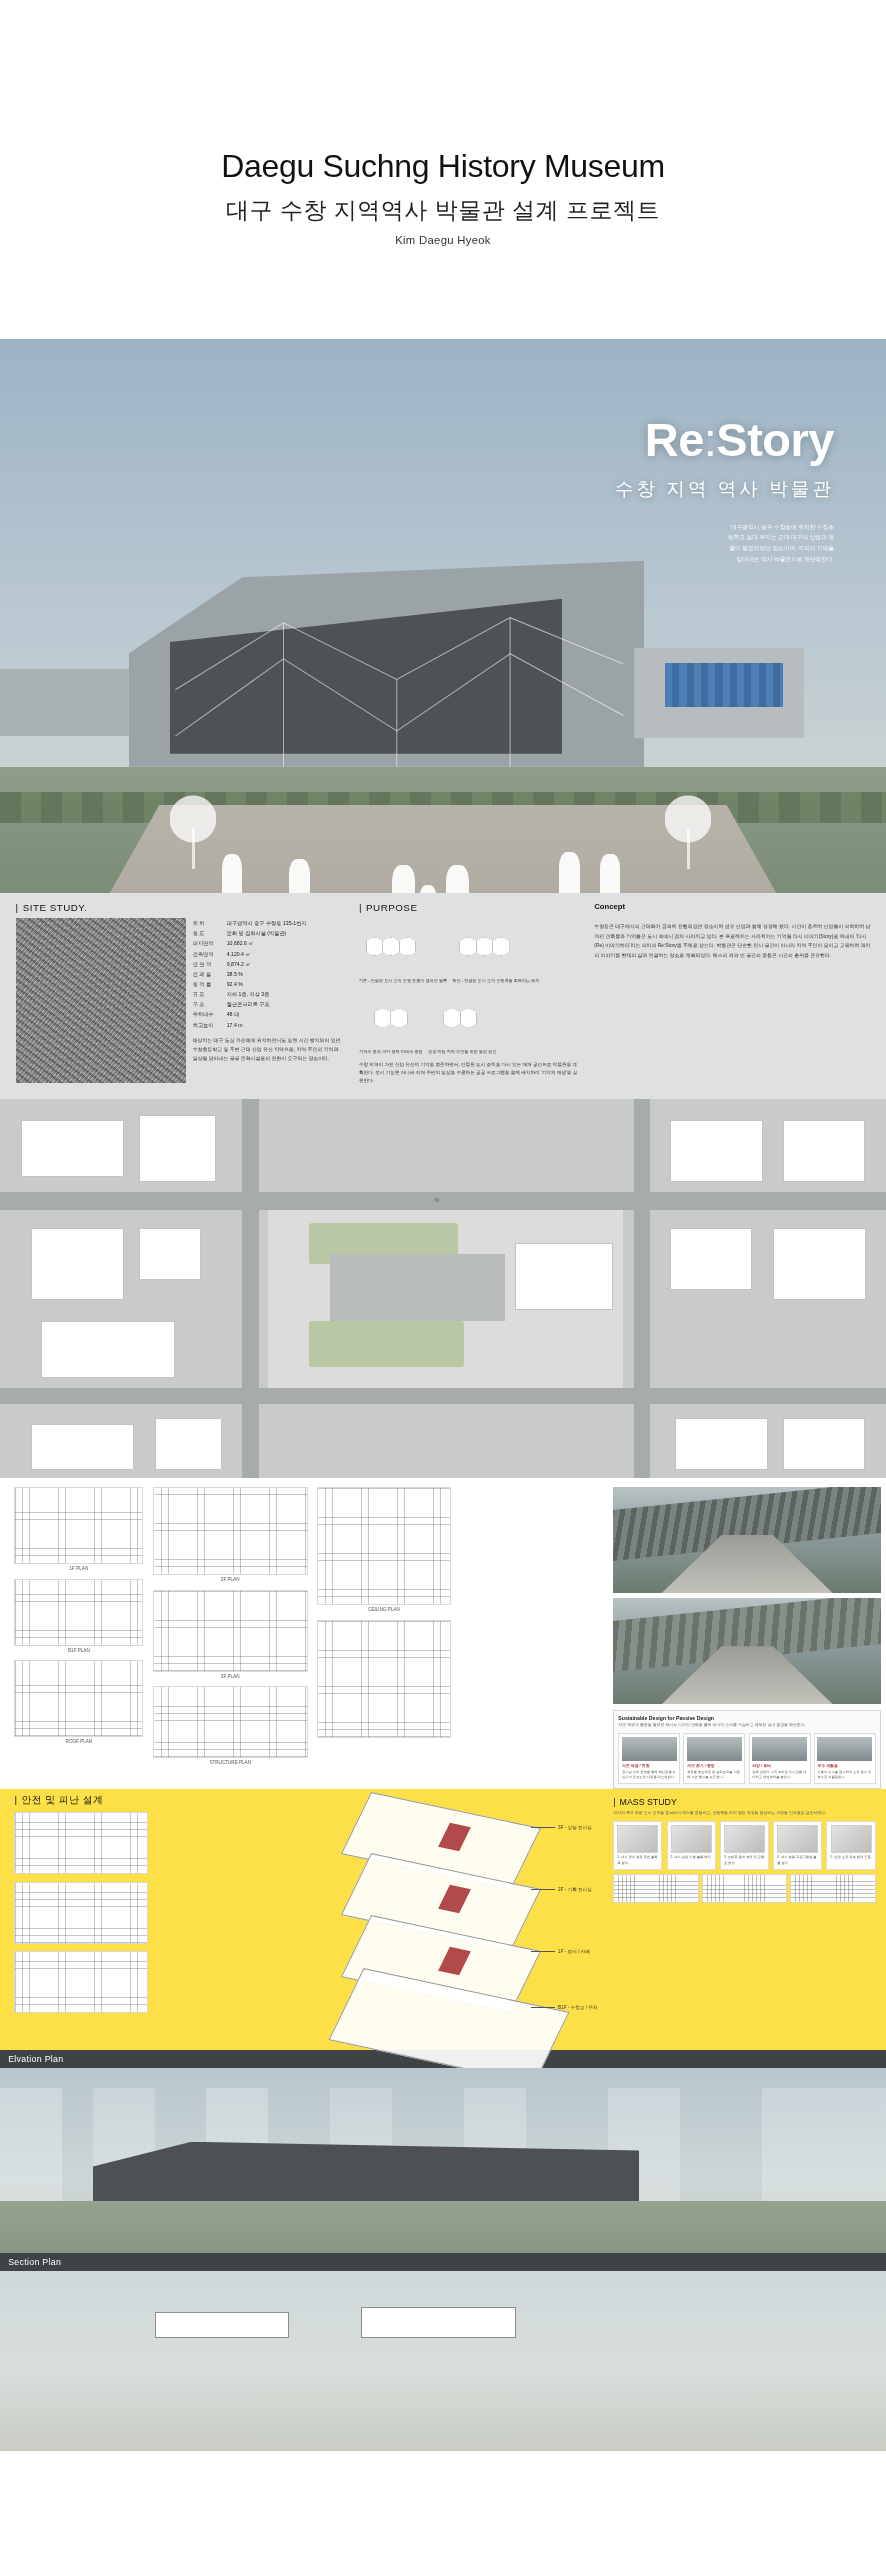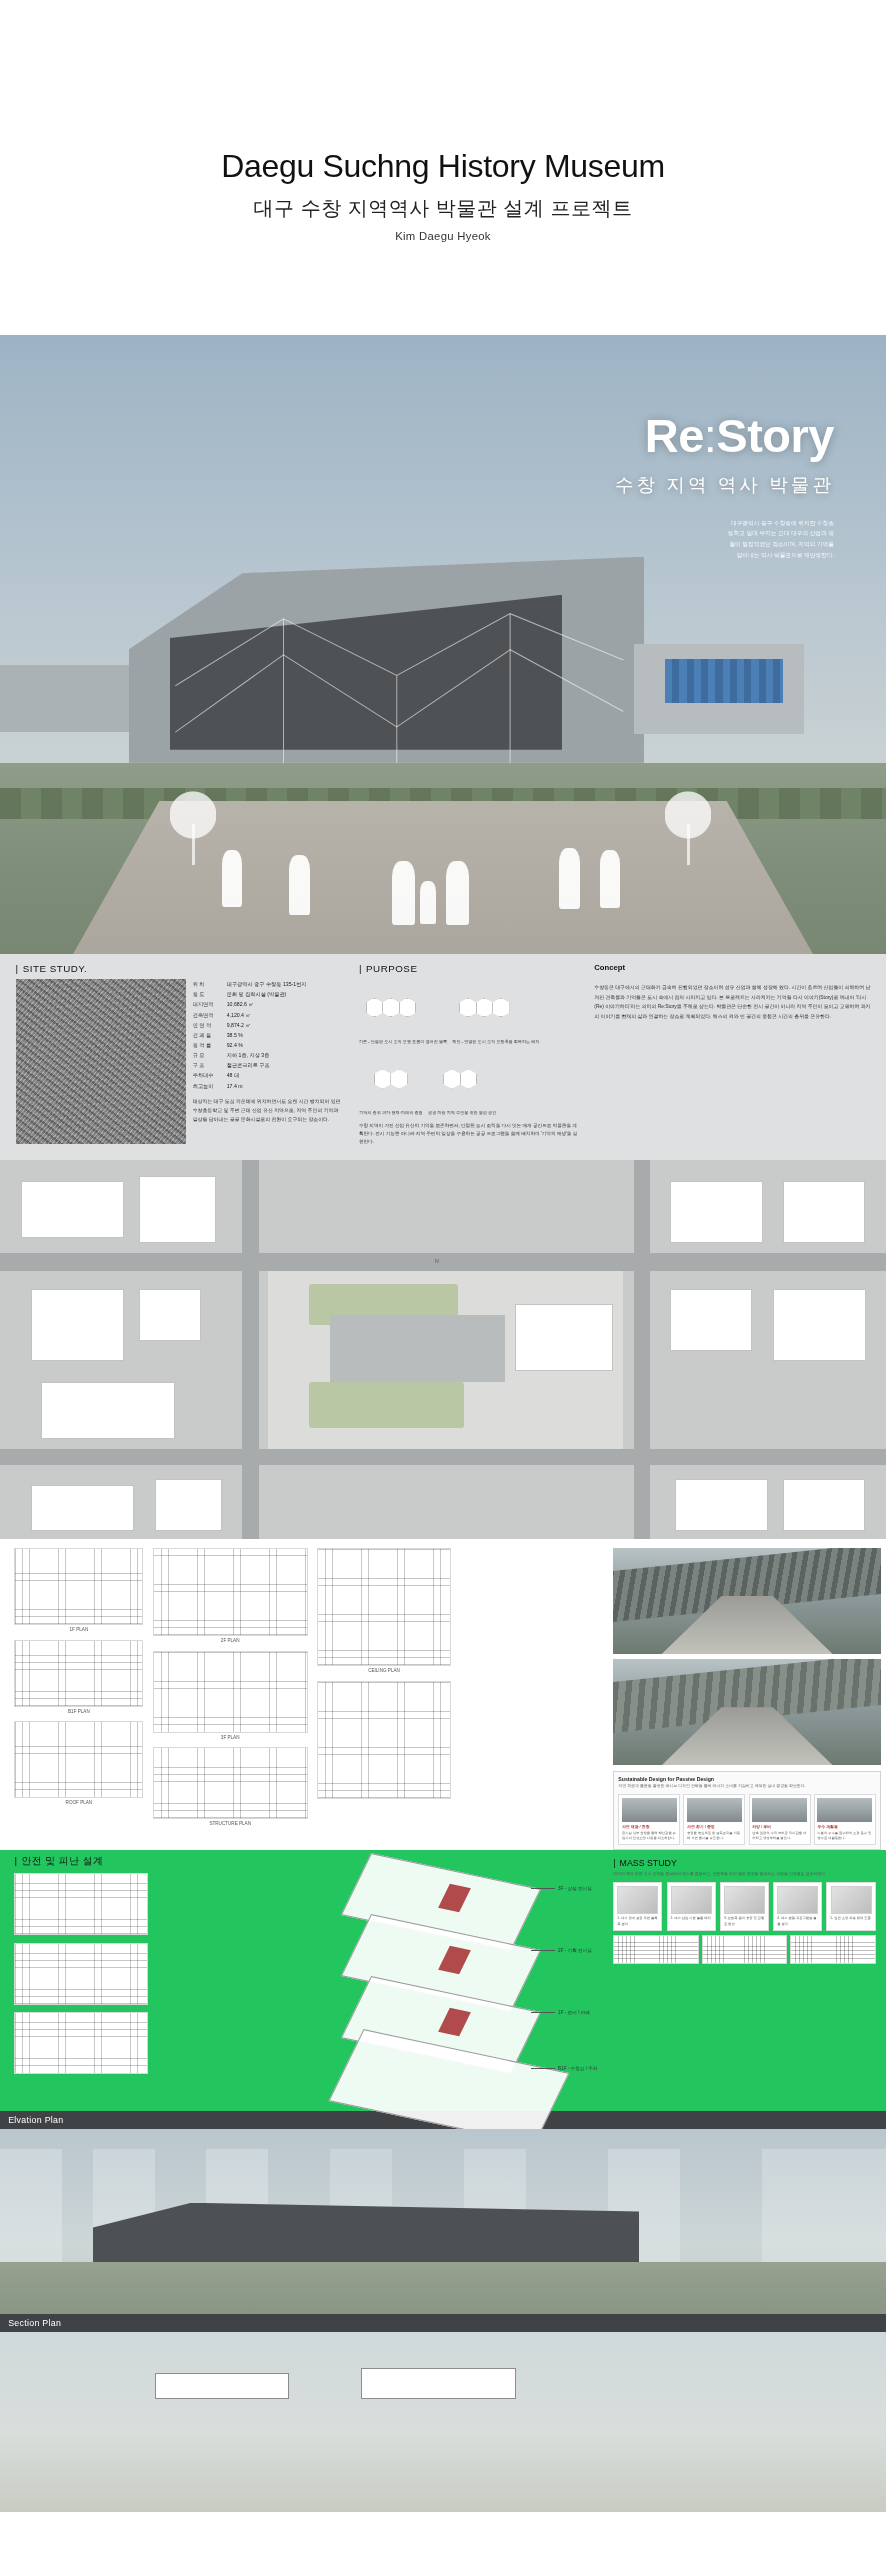--- a/index.html
+++ b/index.html
@@ -19,21 +19,21 @@
     background: #fff;
   }
   .title-en {
     font-size: 32px;
     font-weight: 400;
     letter-spacing: -0.3px;
     color: #111;
     line-height: 1.1;
   }
   .title-kr {
-    font-size: 20px;
+    font-size: 23px;
     font-weight: 400;
     color: #222;
     margin-top: 11.3px;
     letter-spacing: 0.5px;
   }
   .author-kr {
     font-size: 12.4px;
     color: #222;
     margin-top: 57px;
     letter-spacing: 1px;
@@ -42,21 +42,21 @@
     font-size: 11.3px;
     color: #333;
     margin-top: 7.2px;
     letter-spacing: 0.3px;
   }
 
   
   .hero {
     position: relative;
     width: 886px;
-    height: 619px;
+    height: 554px;
     overflow: hidden;
     background: linear-gradient(#a9bccb 0%, #c2cfd6 45%, #cfd5d3 60%, #9fae9b 72%, #7e8f78 100%);
   }
   .hero-sky {
     position: absolute; left:0; top:0; width:886px; height: 453px;
     background: linear-gradient(#9db3c4 0%, #b7c6d0 55%, #ccd3d3 100%);
   }
   .hero-trees-far {
     position:absolute; left:0; top:361px; width:886px; height:134px;
     background:
@@ -260,21 +260,21 @@
   .sdn-title { font-size: 5.2px; font-weight: 700; color:#222; }
   .sdn-sub { font-size: 3.9px; color:#666; margin-top:1.5px; line-height:1.7; }
   .sdn-strip { display:flex; gap: 3.1px; margin-top: 4.1px; }
   .sdn-cell { flex:1; border:0.5px solid #dcdcdc; background:#fff; padding:2.6px; }
   .sdn-cell .ch { font-size: 3.9px; color:#b03a3a; font-weight:700; }
   .sdn-cell .cb { font-size: 3.3px; color:#555; line-height:1.6; margin-top:2.1px; }
   .sdn-img { height: 24px; background: linear-gradient(#b5bcbf,#808a8c); margin-bottom:2.1px; }
 
   
   .safety {
-    position: relative; width: 886px; background:#22c55e; padding: 5.2px 0 13.4px 0;
+    position: relative; width: 886px; background:#fde047; padding: 5.2px 0 13.4px 0;
     display:flex;
   }
   .safety-left { width: 289px; padding-left: 14.4px; }
   .safety-mid { width: 319px; position: relative; }
   .safety-right { width: 278px; padding-right: 5.2px; }
   .axo-slab {
     position:absolute; width: 170px; height: 62px;
     background: rgba(255,255,255,.92);
     border: 0.5px solid #9a9a9a;
     transform: skew(-26deg, 12deg);

